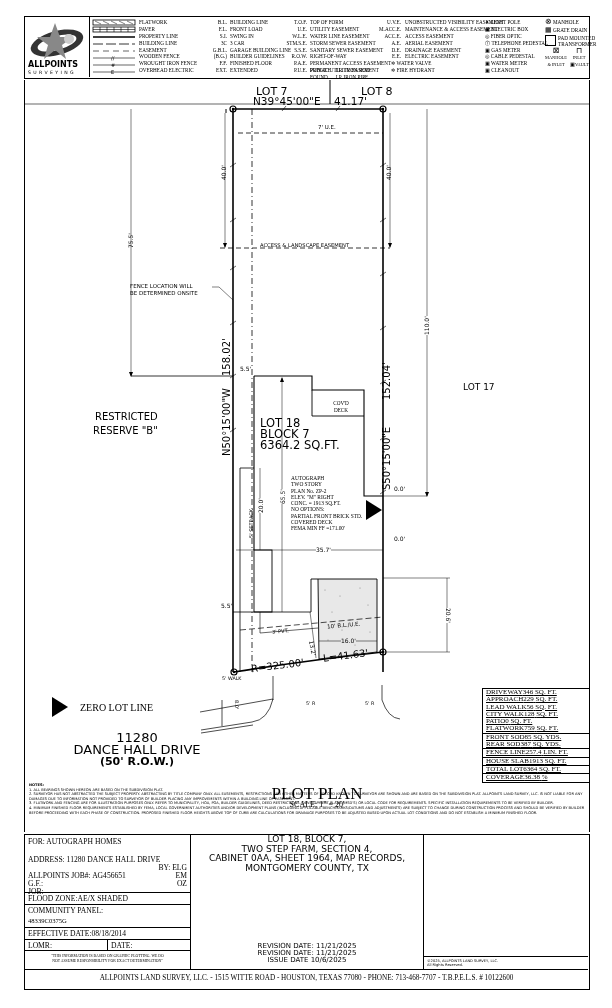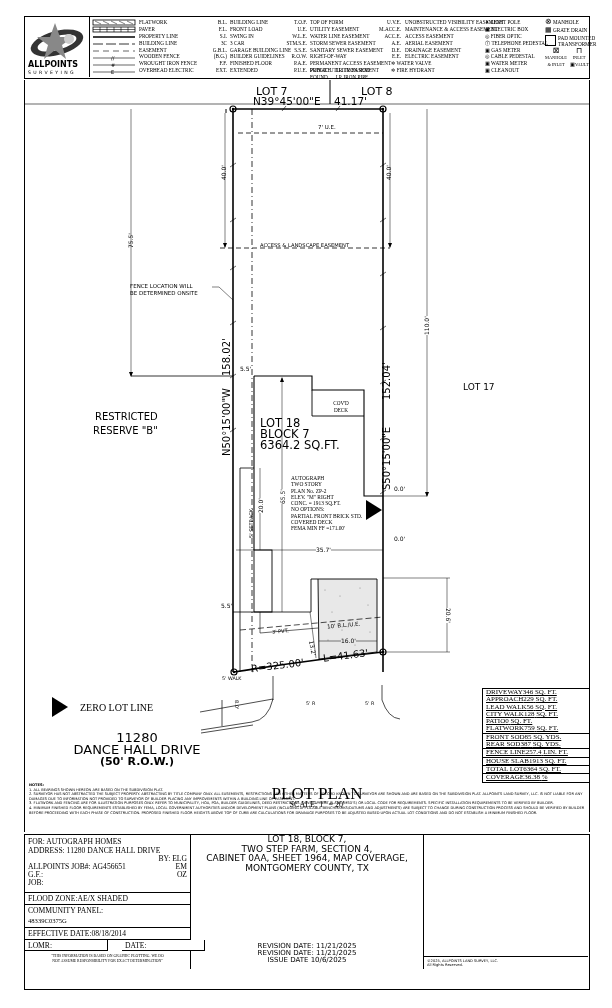--- a/index.html
+++ b/index.html
@@ -429,21 +429,21 @@
   <div>1. ALL BEARINGS SHOWN HEREON ARE BASED ON THE SUBDIVISION PLAT.</div>
   <div>2. SURVEYOR HAS NOT ABSTRACTED THE SUBJECT PROPERTY. ABSTRACTING BY TITLE COMPANY ONLY. ALL EASEMENTS, RESTRICTIONS AND OTHER MATTERS OF RECORD KNOWN TO SURVEYOR ARE SHOWN AND ARE BASED ON THE SUBDIVISION PLAT. ALLPOINTS LAND SURVEY, LLC. IS NOT LIABLE FOR ANY DAMAGES DUE TO INFORMATION NOT PROVIDED TO SURVEYOR OF BUILDER PLACING ANY IMPROVEMENTS WITHIN A BUILDING LINE OF EASEMENT.</div>
   <div>3. FLATWORK AND FENCING ARE FOR ILLUSTRATION PURPOSES ONLY. REFER TO MUNICIPALITY, HOA, POA, BUILDER GUIDELINES, DEED RESTRICTIONS, DEVELOPMENT PLANS (MSD'S) OR LOCAL CODE FOR REQUIREMENTS. SPECIFIC INSTALLATION REQUIREMENTS TO BE VERIFIED BY BUILDER.</div>
   <div>4. MINIMUM FINISHED FLOOR REQUIREMENTS ESTABLISHED BY FEMA, LOCAL GOVERNMENT AUTHORITIES AND/OR DEVELOPMENT PLANS (INCLUDING APPLICABLE BENCHMARKS/DATUMS AND ADJUSTMENTS) ARE SUBJECT TO CHANGE DURING CONSTRUCTION PROCESS AND SHOULD BE VERIFIED BY BUILDER BEFORE PROCEEDING WITH EACH PHASE OF CONSTRUCTION. PROPOSED FINISHED FLOOR HEIGHTS ABOVE TOP OF CURB ARE CALCULATIONS FOR DRAINAGE PURPOSES TO BE ADJUSTED BASED UPON ACTUAL LOT CONDITIONS AND DO NOT ESTABLISH A MINIMUM FINISHED FLOOR.</div>
 </div>
 
 <div id="tb" class="abs serif">
 
   <div class="tb-cell tb-left" style="left:0;top:0;width:166px;height:58px;border-right:1.5px solid #000;border-bottom:1.5px solid #000;padding:2px 3px;">
     <div>FOR:  AUTOGRAPH HOMES</div>
-    <div style="font-family:Liberation Serif, serif;">ADDRESS: 11280 DANCE HALL DRIVE</div>
+    <div style="margin-top:9px;font-family:Liberation Serif, serif;">ADDRESS: 11280 DANCE HALL DRIVE</div>
     <div style="text-align:right;line-height:7px;">BY: ELG</div>
     <div style="display:flex;justify-content:space-between;line-height:9px;align-items:flex-end;">
         <span>ALLPOINTS JOB#:  AG456651</span>
         <span>EM</span>
       </div>
     <div style="display:flex;justify-content:space-between;line-height:8px;">
         <span>G.F.:</span>
         <span>OZ</span>
       </div>
     <div style="line-height:8px;">JOB:</div>
@@ -454,41 +454,44 @@
   <div class="tb-cell tb-left" style="left:0;top:70px;width:166px;height:23px;border-right:1.5px solid #000;border-bottom:1.5px solid #000;padding:1px 3px;line-height:10px;">
     <div>COMMUNITY PANEL:</div>
     <div style="font-size:6.6px;">48339C0375G</div>
   </div>
   <div class="tb-cell tb-left" style="left:0;top:93px;width:166px;height:12px;border-right:1.5px solid #000;border-bottom:1.5px solid #000;padding:0 3px;line-height:12px;">
     <div>EFFECTIVE DATE:08/18/2014</div>
   </div>
   <div class="tb-cell tb-left" style="left:0;top:105px;width:83px;height:11px;border-right:1.5px solid #000;border-bottom:1.5px solid #000;padding:0 3px;line-height:11px;">
     <div>LOMR:</div>
   </div>
-  <div class="tb-cell tb-left" style="left:97px;top:105px;width:83px;height:11px;border-right:1.5px solid #000;border-bottom:1.5px solid #000;padding:0 3px;line-height:11px;">
+  <div class="tb-cell tb-left" style="left:83px;top:105px;width:83px;height:11px;border-right:1.5px solid #000;border-bottom:1.5px solid #000;padding:0 3px;line-height:11px;">
     <div>DATE:</div>
   </div>
   <div class="tb-cell" style="left:0;top:116px;width:166px;height:18px;border-right:1.5px solid #000;text-align:center;font-size:3.8px;line-height:4.6px;padding-top:3px;">
     <div>"THIS INFORMATION IS BASED ON GRAPHIC PLOTTING.  WE DO</div>
     <div>NOT ASSUME RESPONSIBILITY FOR EXACT DETERMINATION"</div>
   </div>
 
   <div class="tb-cell sans" style="left:166px;top:0;width:232px;height:134px;text-align:center;">
     <div style="font-size:9px;line-height:9.5px;">
       <div>LOT 18, BLOCK 7,</div>
       <div>TWO STEP FARM, SECTION 4,</div>
-      <div>CABINET 0AA, SHEET 1964, MAP COVERAGE,</div>
+      <div>CABINET 0AA, SHEET 1964, MAP RECORDS,</div>
       <div>MONTGOMERY COUNTY, TX</div>
     </div>
     <div style="position:absolute;left:0;right:0;top:108px;font-size:7px;line-height:7px;">
       <div>REVISION DATE: 11/21/2025</div>
       <div>REVISION DATE: 11/21/2025</div>
       <div>ISSUE DATE 10/6/2025</div>
     </div>
   </div>
 
   <div class="tb-cell" style="left:398px;top:0;width:165px;height:122px;border-left:1.5px solid #000;border-bottom:1.5px solid #000;"></div>
   <div class="tb-cell sans" style="left:398px;top:122px;width:165px;height:12px;border-left:1.5px solid #000;font-size:3.6px;line-height:4.2px;padding:2px 3px;">
     <div>©2025, ALLPOINTS LAND SURVEY, LLC.</div>
     <div>All Rights Reserved.</div>
   </div>
 
+  <div class="tb-cell" style="left:0;top:134px;width:563px;height:19px;border-top:1.5px solid #000;text-align:center;font-size:7.2px;line-height:17px;white-space:nowrap;">
+    <span>ALLPOINTS LAND SURVEY, LLC. - 1515 WITTE ROAD - HOUSTON, TEXAS 77080 - PHONE: 713-468-7707 - T.B.P.E.L.S. # 10122600</span>
+  </div>
 </div>
 
 </body></html>

